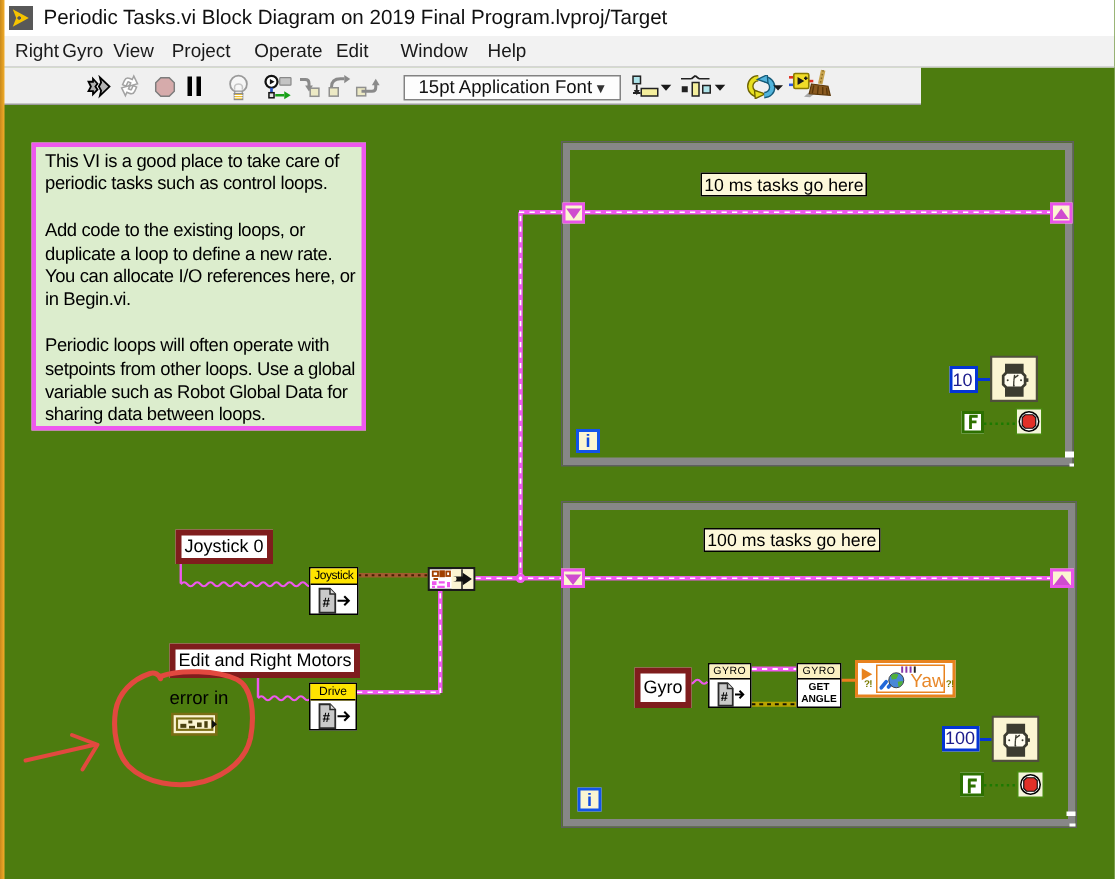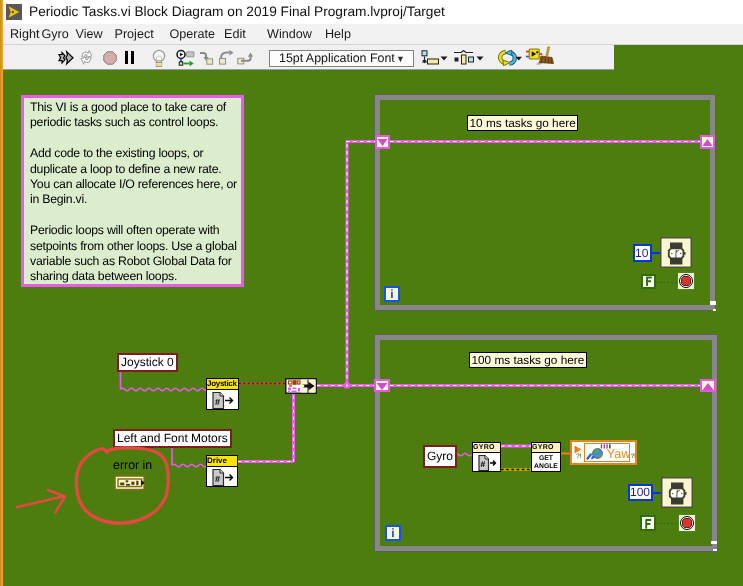--- a/index.html
+++ b/index.html
@@ -8,30 +8,30 @@
 #strip{position:absolute;left:0;top:0;width:2.5px;height:586px;background:linear-gradient(90deg,#c8891c,#f2ac28);z-index:50}
 #titlebar{position:absolute;left:2px;top:0;width:741px;height:24px;background:#fff}
 #lvicon{position:absolute;left:4px;top:4px;width:16px;height:16px;background:#585858}
 #title{position:absolute;left:27px;top:4px;font-size:13.7px;color:#101010;white-space:nowrap}
 #menubar{position:absolute;left:2px;top:24px;width:741px;height:20px;background:#f2f2f2;border-bottom:1px solid #d5d5d5}
 .mi{position:absolute;top:3px;font-size:12.6px;color:#1a1a1a}
 #toolbar{position:absolute;left:2px;top:45px;width:612px;height:24px;background:#f0f0f0;border-bottom:1px solid #9b9b9b}
 .ti{position:absolute}
 #fontbox{position:absolute;left:267px;top:5px;width:145px;height:17px;box-sizing:border-box;background:#fdfdfd;border:1px solid #828282;font-size:12.4px;color:#111;line-height:15px;padding-left:9px}
 #fontbox .da{position:absolute;right:8px;top:1px;font-size:9px;color:#333}
-.lbl{position:absolute;background:#fff;border:2px solid #7f1d1d;color:#000;font-size:12px;line-height:12.5px;padding:1px 2px 1px 2px;white-space:nowrap}
+.lbl{position:absolute;background:#fff;border:4px solid #7f1d1d;color:#000;font-size:12px;line-height:12.5px;padding:1px 2px 1px 2px;white-space:nowrap}
 .loop{position:absolute;border:1px solid #5f5f5f;box-shadow:inset 0 0 0 5px #878787;background:transparent}
 .tun{position:absolute;background:#fbf5d2;border:2px solid #e954e9;box-sizing:border-box}
 .tun svg{display:block;margin:1px auto 0}
 .looplbl{position:absolute;background:#fdf8da;border:1px solid #000;font-size:11.8px;line-height:12.5px;color:#000;padding:0.5px 1.5px;white-space:nowrap}
 .iterm{position:absolute;width:16px;height:16px;box-sizing:border-box;border:2px solid #1254ea;background:#fbf5d2;color:#0f4ae0;font-weight:bold;font-size:12px;text-align:center;line-height:12px}
 .numc{position:absolute;box-sizing:border-box;border:2px solid #0435d6;background:#fff;color:#1c1c8c;font-size:12px;text-align:left}
 .fterm{position:absolute;box-sizing:border-box;border:2px solid #2d7000;background:#fff;color:#2d7000;font-weight:bold;font-size:10px;text-align:center}
 .node{position:absolute;box-sizing:border-box;border:1.5px solid #000;background:#fff}
-.nhead{position:absolute;left:0;top:0;right:0;border-bottom:1.5px solid #000;font-weight:bold;overflow:hidden}
+.nhead{position:absolute;left:0;top:0;right:0;border-bottom:1.5px solid #000;text-align:center;font-weight:normal;overflow:hidden}
 </style></head>
 <body>
 <div id="root">
 <div id="titlebar">
  <div id="lvicon"><svg width="16" height="16">
           <polygon points="2.5,2.2 13.2,8 2.5,13.8 4.8,8" fill="#f5c400"></polygon>
           <path d="M5.6,8 L8,8 M6.8,6.8 L6.8,9.2" stroke="#585858" stroke-width="1.3"></path>
         </svg></div>
  <div id="title">Periodic Tasks.vi Block Diagram on 2019 Final Program.lvproj/Target</div>
 </div>
@@ -225,21 +225,21 @@
       <rect x="0.5" y="0.5" width="17" height="17" fill="#f4f4da" stroke="#4a8a10" stroke-width="1"></rect>
       <circle cx="9" cy="9" r="6.5" fill="#fff" stroke="#000" stroke-width="1"></circle>
       <polygon points="6.4,4.5 11.6,4.5 13.5,6.4 13.5,11.6 11.6,13.5 6.4,13.5 4.5,11.6 4.5,6.4" fill="#e23028" stroke="#111" stroke-width="0.8"></polygon>
     </svg>
 <svg class="abs" style="left:678px;top:514px" width="18" height="18">
       <rect x="0.5" y="0.5" width="17" height="17" fill="#f4f4da" stroke="#4a8a10" stroke-width="1"></rect>
       <circle cx="9" cy="9" r="6.5" fill="#fff" stroke="#000" stroke-width="1"></circle>
       <polygon points="6.4,4.5 11.6,4.5 13.5,6.4 13.5,11.6 11.6,13.5 6.4,13.5 4.5,11.6 4.5,6.4" fill="#e23028" stroke="#111" stroke-width="0.8"></polygon>
     </svg>
 <div class="lbl" style="left:117px;top:353px">Joystick 0</div>
-<div class="lbl" style="left:113px;top:429px">Left and Font Motors</div>
+<div class="lbl" style="left:113px;top:429px">Edit and Right Motors</div>
 <div class="lbl" style="left:423px;top:445px;padding:3px 2px">Gyro</div>
 <div class="node" style="left:206px;top:378px;width:33px;height:32px">
  <div class="nhead" style="height:10px;background:#ffe400;font-size:8px;letter-spacing:-0.3px;line-height:10px">Joystick</div>
  <svg class="abs" style="left:1px;top:12px" width="28" height="19">
         <path d="M5,1.5 L12,1.5 L15.5,5 L15.5,17.5 L5,17.5 Z" fill="#c9c9c9" stroke="#2a2a2a" stroke-width="1.2"></path>
         <path d="M12,1.5 L12,5 L15.5,5" fill="#e0e0e0" stroke="#2a2a2a" stroke-width="1"></path>
         <text x="7" y="13.5" font-size="9" font-weight="bold" fill="#000">#</text>
         <path d="M17,9.5 L24,9.5 M21.5,6.5 L24.5,9.5 L21.5,12.5" stroke="#000" stroke-width="1.4" fill="none"></path>
       </svg>
 </div>

